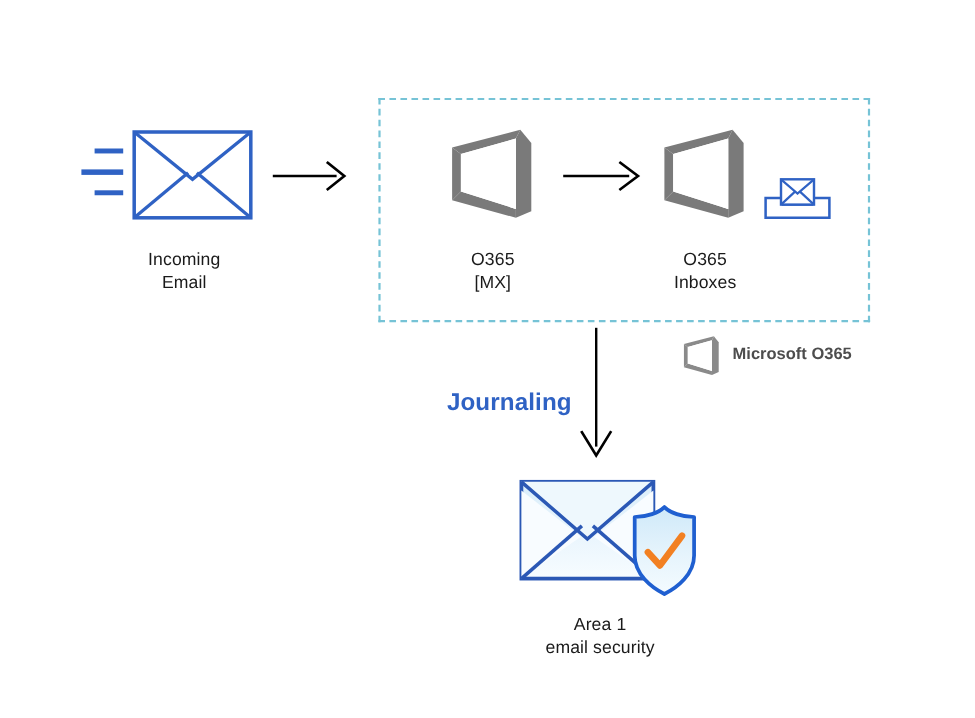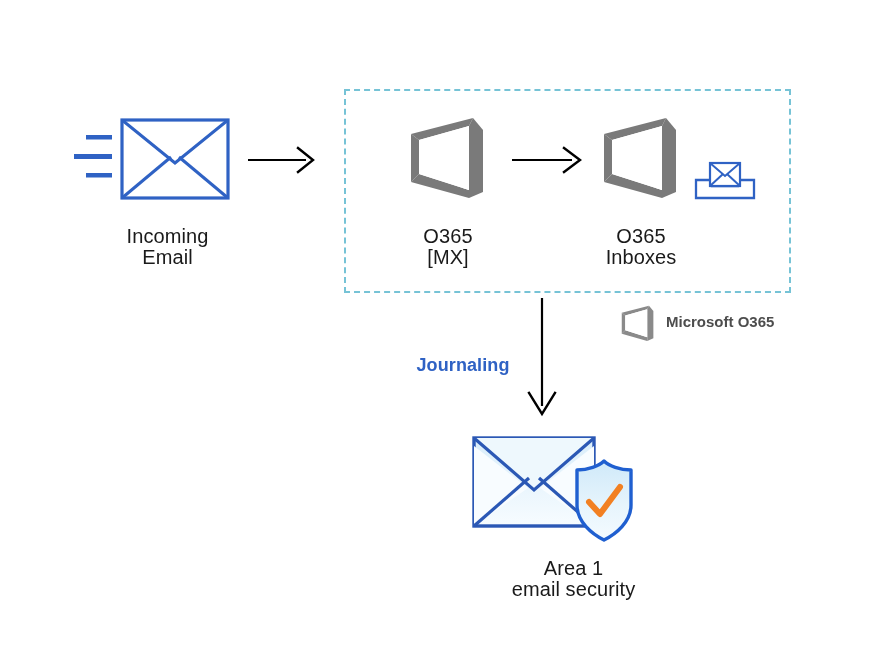--- a/index.html
+++ b/index.html
@@ -20,30 +20,30 @@
     width: 886px;
     height: 653px;
   }
   .node {
     position: absolute;
   }
   .label {
     position: absolute;
     text-align: center;
     color: #1a1a1a;
-    font-size: 20px;
+    font-size: 16px;
     line-height: 21px;
     font-family: "Liberation Sans", sans-serif;
     white-space: pre-line;
     letter-spacing: 0.1px;
   }
   .label-blue {
     color: #2f62c4;
     font-weight: bold;
-    font-size: 18px;
+    font-size: 22px;
   }
   .legend-text {
     position: absolute;
     color: #4d4d4d;
     font-size: 15px;
     font-family: "Liberation Sans", sans-serif;
     white-space: nowrap;
     font-weight: bold;
   }
   .dashed-zone {
@@ -178,16 +178,16 @@
       <path d="M4,94 L59,46" fill="none" stroke="#2b58b5" stroke-width="3.2"></path>
       <path d="M124,94 L69,46" fill="none" stroke="#2b58b5" stroke-width="3.2"></path>
 
       <path d="M107,38 C118,38 129,34 134,29 C139,34 150,38 161,38
                L161,73 C161,90 146,102 134,108
                C122,102 107,90 107,73 Z" fill="url(#shieldGrad)" stroke="#1f5fd0" stroke-width="3.4" stroke-linejoin="round"></path>
 
       <path d="M119,70 L130,82 L150,55" fill="none" stroke="#f28022" stroke-width="6" stroke-linecap="round" stroke-linejoin="round"></path>
     </svg>
   </div>
-  <div class="label" style="left:476px; top:558px; width:195px;">Area 1
+  <div class="label" style="left:448px; top:558px; width:195px;">Area 1
 email security</div>
 
 </div>
 
 </body></html>

